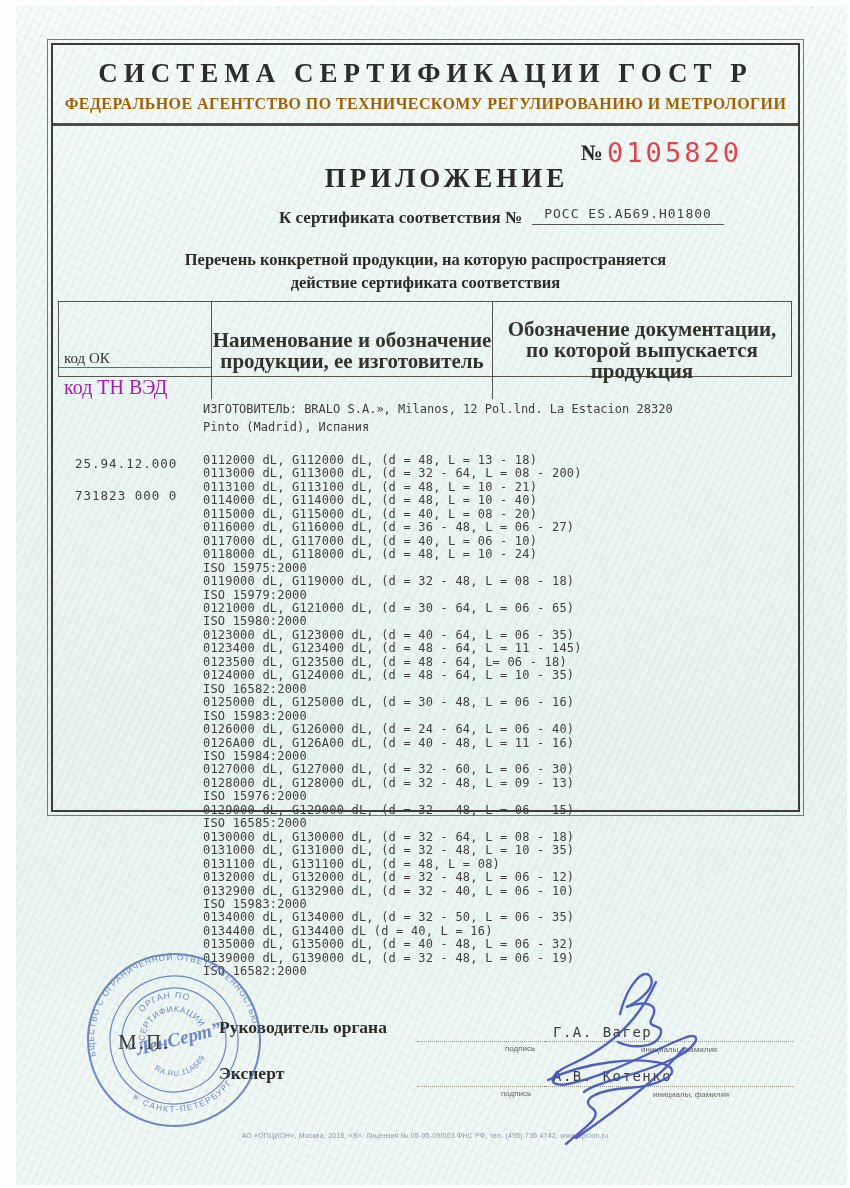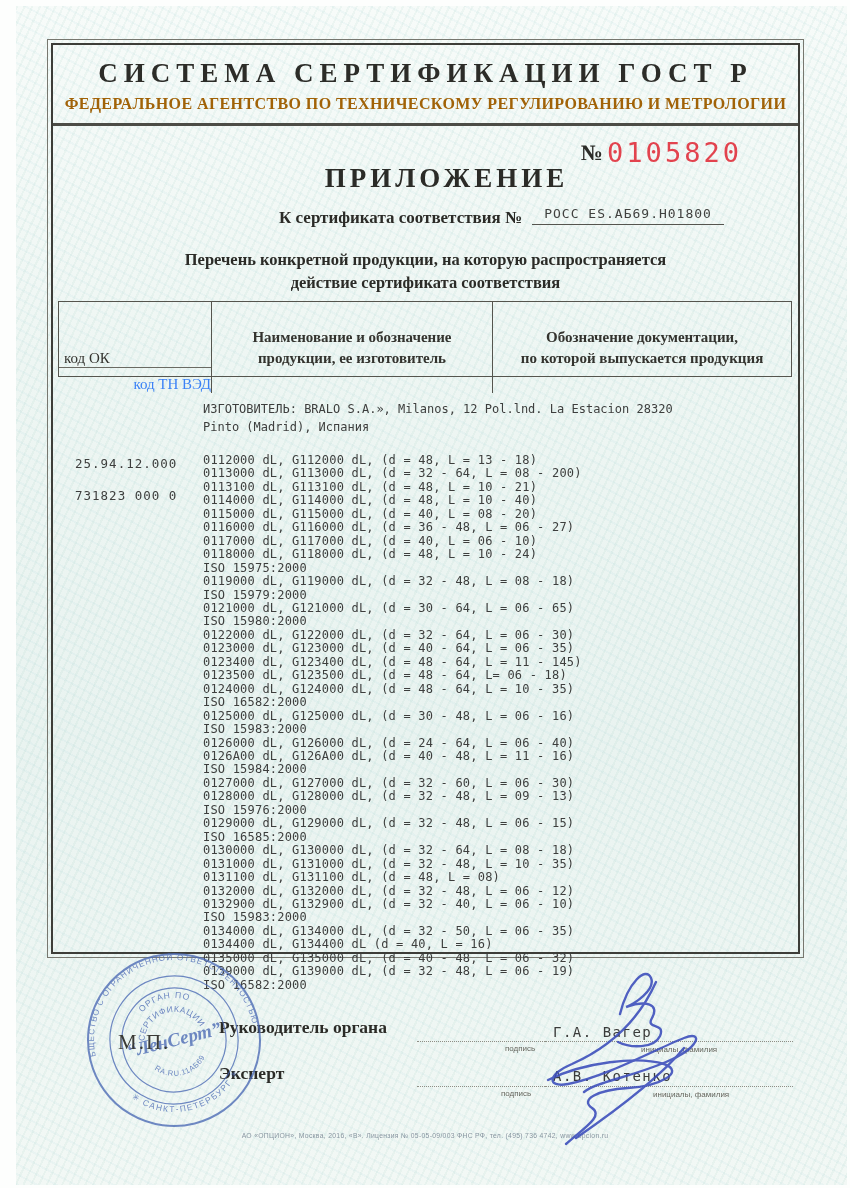--- a/index.html
+++ b/index.html
@@ -4,21 +4,21 @@
 <style>
   html,body{margin:0;padding:0;background:#ffffff;}
   .page{position:relative;width:850px;height:1188px;overflow:hidden;
         font-family:"Liberation Serif",serif;background:#fdfefd;}
   .paper{position:absolute;left:16px;top:6px;right:3px;bottom:3px;
     background:
       repeating-linear-gradient(115deg, rgba(141,196,180,0.10) 0 2px, rgba(141,196,180,0) 2px 7px),
       repeating-linear-gradient(28deg, rgba(150,205,214,0.09) 0 2px, rgba(150,205,214,0) 2px 9px),
       linear-gradient(180deg,#f7fbf9 0%,#eef6f3 30%,#e9f3f0 62%,#f2f8f5 100%);
   }
-  .frame-outer{position:absolute;left:47px;top:39px;width:757px;height:919px;
+  .frame-outer{position:absolute;left:47px;top:39px;width:757px;height:777px;
     border:1px solid #77776f;padding:3px;box-sizing:border-box;}
   .frame-inner{position:relative;width:100%;height:100%;border:2px solid #3d3d38;
     box-sizing:border-box;}
   .sys-title{position:absolute;top:13px;left:0;width:100%;text-align:center;
     font-size:27px;font-weight:bold;letter-spacing:6px;color:#2c2c28;}
   .agency{position:absolute;top:50px;left:0;width:100%;text-align:center;
     font-size:16px;font-weight:bold;letter-spacing:0.4px;color:#a16207;}
   .header-rule{position:absolute;top:78px;left:0;width:100%;
     border-top:3px solid #4c4c46;}
   .form-no{position:absolute;top:92px;left:528px;white-space:nowrap;}
@@ -34,24 +34,24 @@
     min-width:180px;text-align:center;padding:0 6px 3px;margin-left:10px;
     position:relative;top:-5px;}
   .subtitle{position:absolute;top:203px;left:0;width:100%;text-align:center;
     font-size:16.5px;font-weight:bold;line-height:23px;color:#2b2b27;white-space:pre-line;}
   .prodtable{position:absolute;top:256px;left:5px;width:734px;height:76px;
     border:1px solid #55554e;box-sizing:border-box;display:grid;
     grid-template-columns:153px 281px auto;}
   .pt-col1{border-right:1px solid #55554e;display:flex;flex-direction:column;}
   .pt-c1a{flex:1;border-bottom:1px solid #6a6a62;padding:4px 0 0 5px;
     font-size:15px;color:#33332e;margin-top:44px;}
-  .pt-c1b{flex:1.1;padding:8px 0 0 5px;font-size:15px;color:#3b82f6;text-align:right;}
+  .pt-c1b{flex:1.1;padding:8px 0 0 5px;font-size:20px;color:#a21caf;}
   .pt-col2{border-right:1px solid #55554e;}
   .pt-col2,.pt-col3{display:flex;align-items:center;justify-content:center;
-    text-align:center;font-size:15px;font-weight:600;color:#33332e;
+    text-align:center;font-size:21px;font-weight:600;color:#33332e;
     white-space:pre-line;line-height:21px;}
   .mono{font-family:"DejaVu Sans Mono",monospace;color:#3d3e3d;}
   .manufacturer{position:absolute;left:150px;top:356px;width:575px;}
   .manufacturer div{font-size:12px;line-height:17.5px;white-space:pre;}
   .code-ok{position:absolute;left:22px;top:411px;font-size:12.5px;letter-spacing:1px;}
   .code-tnved{position:absolute;left:22px;top:443px;font-size:12.5px;letter-spacing:1px;}
   .products{position:absolute;left:150px;top:409px;}
   .products .prod-line{font-size:12px;line-height:13.45px;white-space:pre;
     letter-spacing:0.2px;}
   .sig-role{position:absolute;font-size:17.5px;font-weight:bold;color:#2b2b27;}
@@ -121,21 +121,20 @@
           <div class="prod-line">0114000 dL, G114000 dL, (d = 48, L = 10 - 40)</div>
           <div class="prod-line">0115000 dL, G115000 dL, (d = 40, L = 08 - 20)</div>
           <div class="prod-line">0116000 dL, G116000 dL, (d = 36 - 48, L = 06 - 27)</div>
           <div class="prod-line">0117000 dL, G117000 dL, (d = 40, L = 06 - 10)</div>
           <div class="prod-line">0118000 dL, G118000 dL, (d = 48, L = 10 - 24)</div>
           <div class="prod-line">ISO 15975:2000</div>
           <div class="prod-line">0119000 dL, G119000 dL, (d = 32 - 48, L = 08 - 18)</div>
           <div class="prod-line">ISO 15979:2000</div>
           <div class="prod-line">0121000 dL, G121000 dL, (d = 30 - 64, L = 06 - 65)</div>
           <div class="prod-line">ISO 15980:2000</div>
-          <div class="prod-line">0122000 dL, G122000 dL, (d = 32 - 64, L = 06 - 30)</div>
           <div class="prod-line">0123000 dL, G123000 dL, (d = 40 - 64, L = 06 - 35)</div>
           <div class="prod-line">0123400 dL, G123400 dL, (d = 48 - 64, L = 11 - 145)</div>
           <div class="prod-line">0123500 dL, G123500 dL, (d = 48 - 64, L= 06 - 18)</div>
           <div class="prod-line">0124000 dL, G124000 dL, (d = 48 - 64, L = 10 - 35)</div>
           <div class="prod-line">ISO 16582:2000</div>
           <div class="prod-line">0125000 dL, G125000 dL, (d = 30 - 48, L = 06 - 16)</div>
           <div class="prod-line">ISO 15983:2000</div>
           <div class="prod-line">0126000 dL, G126000 dL, (d = 24 - 64, L = 06 - 40)</div>
           <div class="prod-line">0126A00 dL, G126A00 dL, (d = 40 - 48, L = 11 - 16)</div>
           <div class="prod-line">ISO 15984:2000</div>

